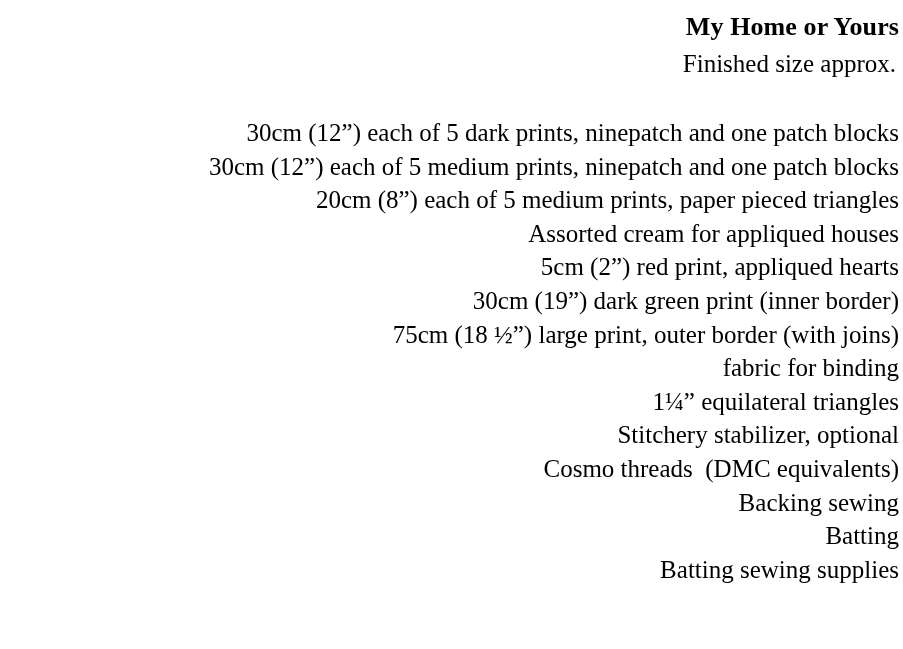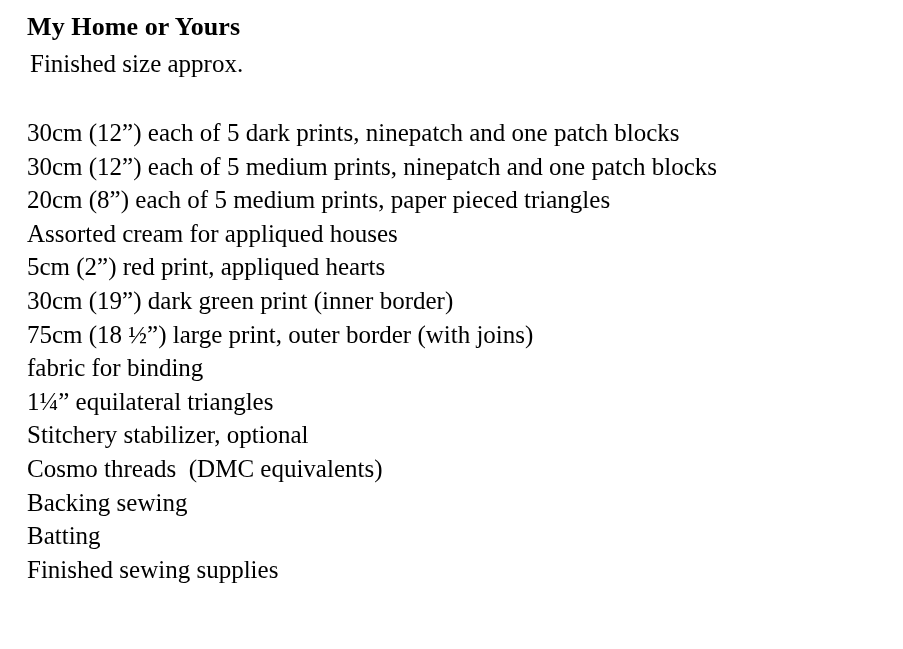--- a/index.html
+++ b/index.html
@@ -13,20 +13,21 @@
     font-family: "Liberation Serif", "DejaVu Serif", serif;
     color: #000000;
     overflow: hidden;
   }
   .page {
     position: relative;
     width: 903px;
     height: 575px;
     box-sizing: border-box;
     padding: 10px 4px 0 27px;
+    text-align: right;
   }
   .doc-title {
     font-weight: bold;
     font-size: 26px;
     line-height: 34px;
     margin: 0;
     letter-spacing: 0.1px;
   }
   .subtitle {
     font-size: 25px;
@@ -63,15 +64,15 @@
     <li>Assorted cream for appliqued houses</li>
     <li>5cm (2”) red print, appliqued hearts</li>
     <li>30cm (19”) dark green print (inner border)</li>
     <li>75cm (18 ½”) large print, outer border (with joins)</li>
     <li>fabric for binding</li>
     <li>1¼” equilateral triangles</li>
     <li>Stitchery stabilizer, optional</li>
     <li>Cosmo threads  (DMC equivalents)</li>
     <li>Backing sewing</li>
     <li>Batting</li>
-    <li>Finished sewing supplies</li>
+    <li>Batting sewing supplies</li>
   </ul>
 </div>
 
 </body></html>

